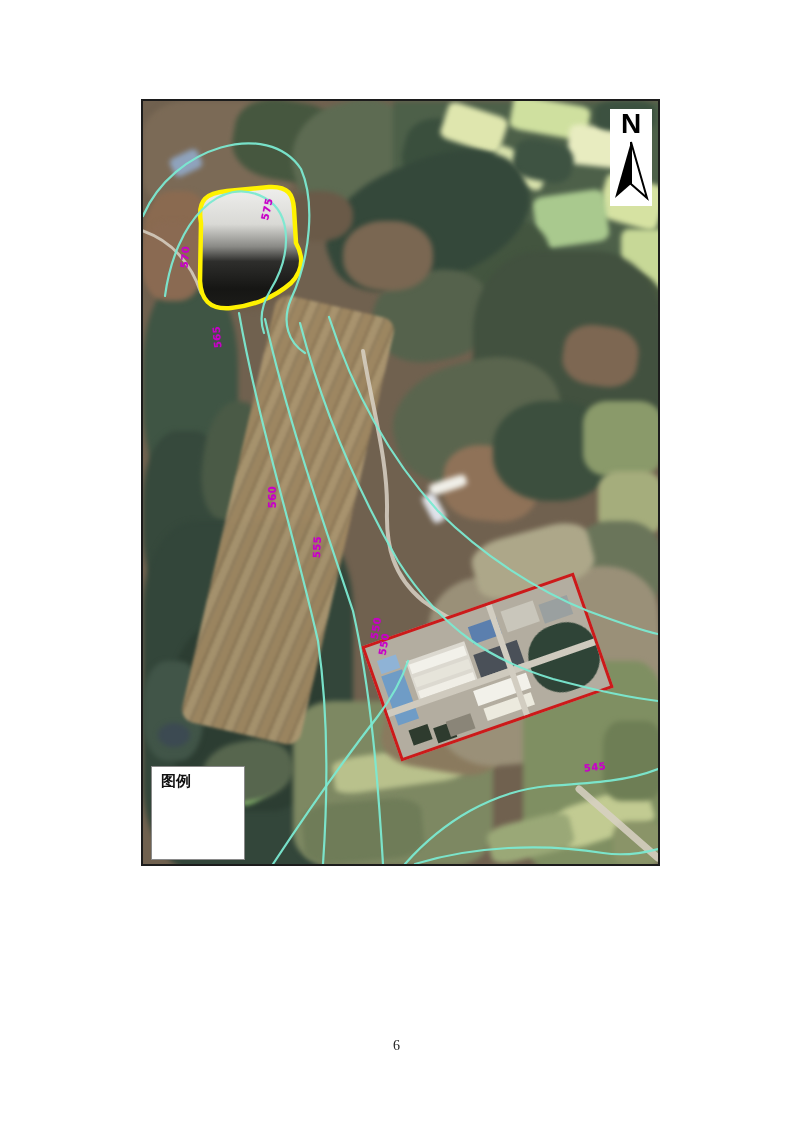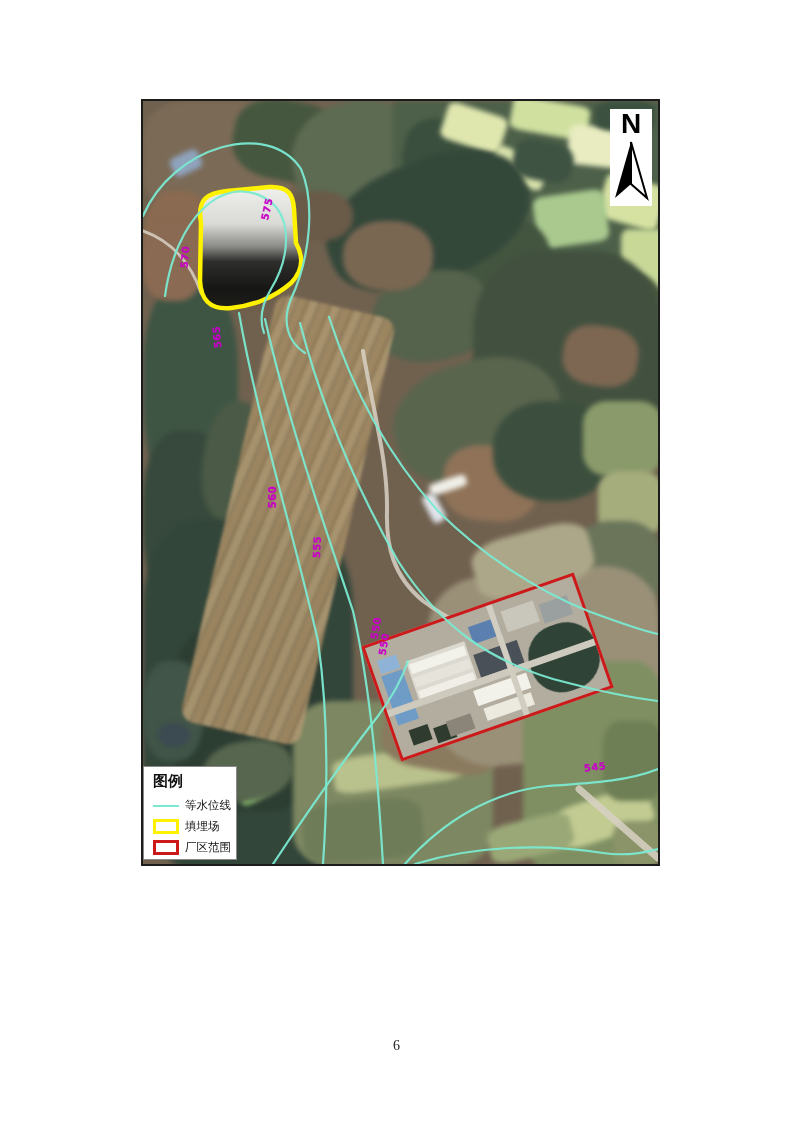--- a/index.html
+++ b/index.html
@@ -17,21 +17,21 @@
   
   #factory{position:absolute;left:232px;top:505px;width:225px;height:122px;
            transform:rotate(-19.2deg);border:3.5px solid #cc1a1a;background:#b3ada0;
            box-sizing:border-box;overflow:hidden;}
   #factory .bld{position:absolute;}
   
   .clabel{position:absolute;color:#c800c8;font-family:"DejaVu Sans",sans-serif;
           font-weight:bold;font-size:10px;letter-spacing:.5px;
           transform:translate(-50%,-50%);text-shadow:0 0 1px rgba(200,0,200,.6);}
   
-  .legend{position:absolute;left:0px;top:665px;width:94px;height:94px;background:#ffffff;
+  .legend{position:absolute;left:8px;top:665px;width:94px;height:94px;background:#ffffff;
           border:1px solid #8a8a8a;box-sizing:border-box;padding:5px 0 8px 9px;}
   .legend-title{font-weight:bold;font-size:15px;color:#111;margin-bottom:4px;}
   .legend-row{display:flex;align-items:center;height:21px;}
   .sym{width:27px;margin-right:5px;display:flex;align-items:center;justify-content:flex-start;flex:0 0 27px;}
   .sym-line{width:26px;height:0;border-top:2px solid #7be9d1;}
   .sym-box{width:20px;height:9px;background:#fff;}
   .legend-label{font-size:11.5px;color:#111;white-space:nowrap;}
   
   .compass{position:absolute;left:467px;top:8px;width:42px;height:97px;background:#ffffff;
            display:flex;flex-direction:column;align-items:center;}
@@ -167,40 +167,20 @@
         <span class="clabel" style="left: 74px; top: 236px; transform: translate(-50%, -50%) rotate(-95deg);">565</span>
         <span class="clabel" style="left: 129px; top: 396px; transform: translate(-50%, -50%) rotate(-90deg);">560</span>
         <span class="clabel" style="left: 174px; top: 446px; transform: translate(-50%, -50%) rotate(-88deg);">555</span>
         <span class="clabel" style="left: 233px; top: 527px; transform: translate(-50%, -50%) rotate(-80deg);">550</span>
         <span class="clabel" style="left: 241px; top: 543px; transform: translate(-50%, -50%) rotate(-80deg);">550</span>
         <span class="clabel" style="left: 452px; top: 666px; transform: translate(-50%, -50%) rotate(-6deg);">545</span>
       </div>
 
     <div class="legend">
       <div class="legend-title">图例</div>
-      <div id="legend-items">
-          <div class="legend-row">
-            <span class="sym">
-              <span class="sym-line" style="border-top-color: rgb(123, 233, 209);"></span>
-            </span>
-            <span class="legend-label">等水位线</span>
-          </div>
-          <div class="legend-row">
-            <span class="sym">
-              <span class="sym-box" style="border: 3px solid rgb(255, 242, 0);"></span>
-            </span>
-            <span class="legend-label">填埋场</span>
-          </div>
-          <div class="legend-row">
-            <span class="sym">
-              <span class="sym-box" style="border: 3px solid rgb(204, 26, 26);"></span>
-            </span>
-            <span class="legend-label">厂区范围</span>
-          </div>
-        </div>
     </div>
 
     <div class="compass">
       <div class="compass-n">N</div>
       <svg width="42" height="62" viewBox="0 0 42 62">
         <path d="M21,3 L5,59 L21,45 Z" fill="#000"></path>
         <path d="M21,3 L37,59 L21,45 Z" fill="#fff" stroke="#000" stroke-width="2"></path>
       </svg>
     </div>
   </div>

